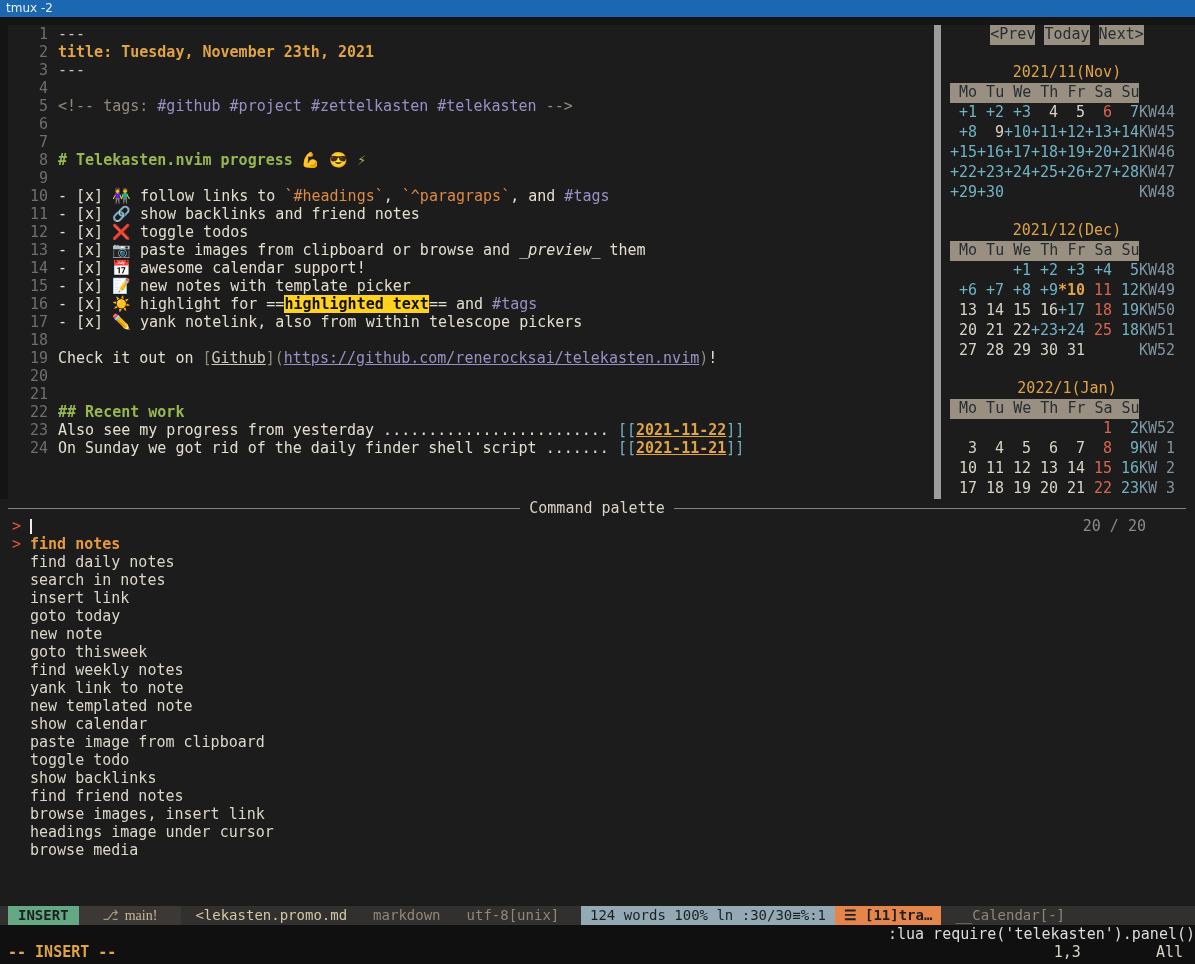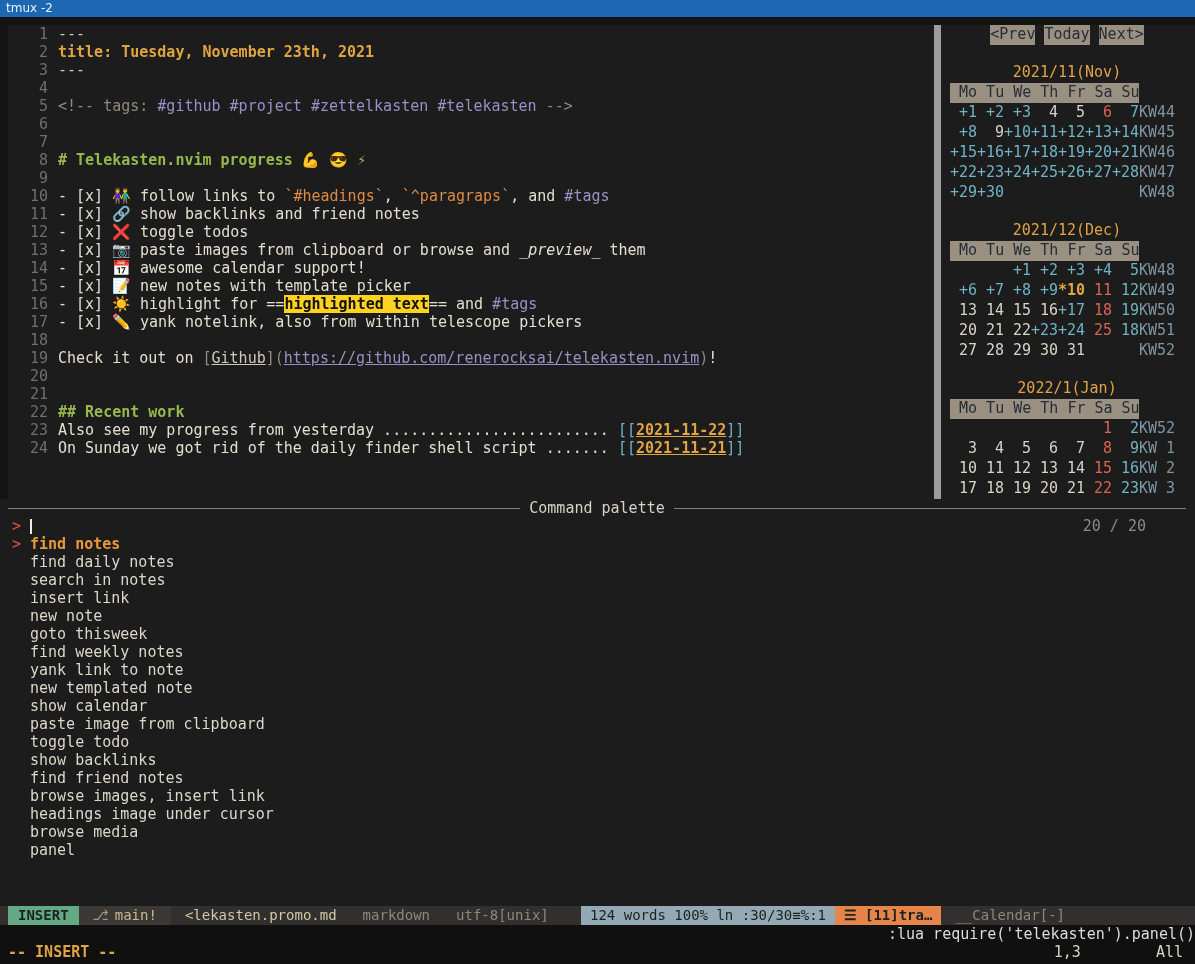--- a/index.html
+++ b/index.html
@@ -52,21 +52,21 @@
   .caret{width:2px;height:15px;background:#ececec;}
   .pal-counter{margin-left:auto;margin-right:40px;color:#8a8a8a;}
   .pal-item{height:18px;display:flex;}
   .pal-marker{flex:0 0 22px;padding-left:4px;color:var(--prompt,#e1573e);white-space:pre;}
   .pal-label{color:#dcd7ca;}
   .pal-item.sel .pal-label{color:var(--selected,#e9993c);font-weight:bold;}
   .filler{flex:1;background:var(--bg,#1c1c1c);}
   
   .statusline{flex:0 0 19px;background:var(--statusbg,#32302f);display:flex;line-height:19px;font-size:14px;white-space:pre;padding-left:8px;}
   .sl-mode{background:var(--modebg,#64a884);color:#1d2021;font-weight:bold;padding:0 10px;}
-  .sl-git{background:#3c3836;color:#c9ba92;padding:0 14px;}
+  .sl-git{background:#3c3836;color:#c9ba92;padding:0 24px;font-family:Liberation Serif, serif;}
   .sl-git .bicon{margin-right:6px;color:#a89984;}
   .sl-file{color:#d2c7a6;margin-left:14px;}
   .sl-ft{color:#8f8878;margin-left:26px;}
   .sl-enc{color:#8f8878;margin-left:26px;}
   .sl-stats{margin-left:auto;background:var(--statsbg,#93aab4);color:#1d2021;padding:0 9px;}
   .sl-tabs{background:var(--tabsbg,#e5854a);color:#1d2021;font-weight:bold;padding:0 9px;}
   .sl-cal{color:#8f8878;margin-left:14px;margin-right:130px;}
   
   .bottom{flex:0 0 39px;background:#101010;padding-left:8px;text-align:right;}
   .cmdline{height:18px;white-space:pre;color:#dcdcdc;}
@@ -170,20 +170,24 @@
         <div class="pal-item">
           <span class="pal-marker"></span>
           <span class="pal-label">search in notes</span>
         </div>
         <div class="pal-item">
           <span class="pal-marker"></span>
           <span class="pal-label">insert link</span>
         </div>
         <div class="pal-item">
           <span class="pal-marker"></span>
+          <span class="pal-label">goto today</span>
+        </div>
+        <div class="pal-item">
+          <span class="pal-marker"></span>
           <span class="pal-label">new note</span>
         </div>
         <div class="pal-item">
           <span class="pal-marker"></span>
           <span class="pal-label">goto thisweek</span>
         </div>
         <div class="pal-item">
           <span class="pal-marker"></span>
           <span class="pal-label">find weekly notes</span>
         </div>
@@ -219,24 +223,20 @@
           <span class="pal-marker"></span>
           <span class="pal-label">browse images, insert link</span>
         </div>
         <div class="pal-item">
           <span class="pal-marker"></span>
           <span class="pal-label">headings image under cursor</span>
         </div>
         <div class="pal-item">
           <span class="pal-marker"></span>
           <span class="pal-label">browse media</span>
-        </div>
-        <div class="pal-item">
-          <span class="pal-marker"></span>
-          <span class="pal-label">panel</span>
         </div>
       </div>
   </div>
 
   <div class="filler"></div>
 
   <div class="statusline">
     <span class="sl-mode">INSERT</span>
     <span class="sl-git"><span class="bicon">⎇</span><span>main!</span></span>
     <span class="sl-file">&lt;lekasten.promo.md</span>

